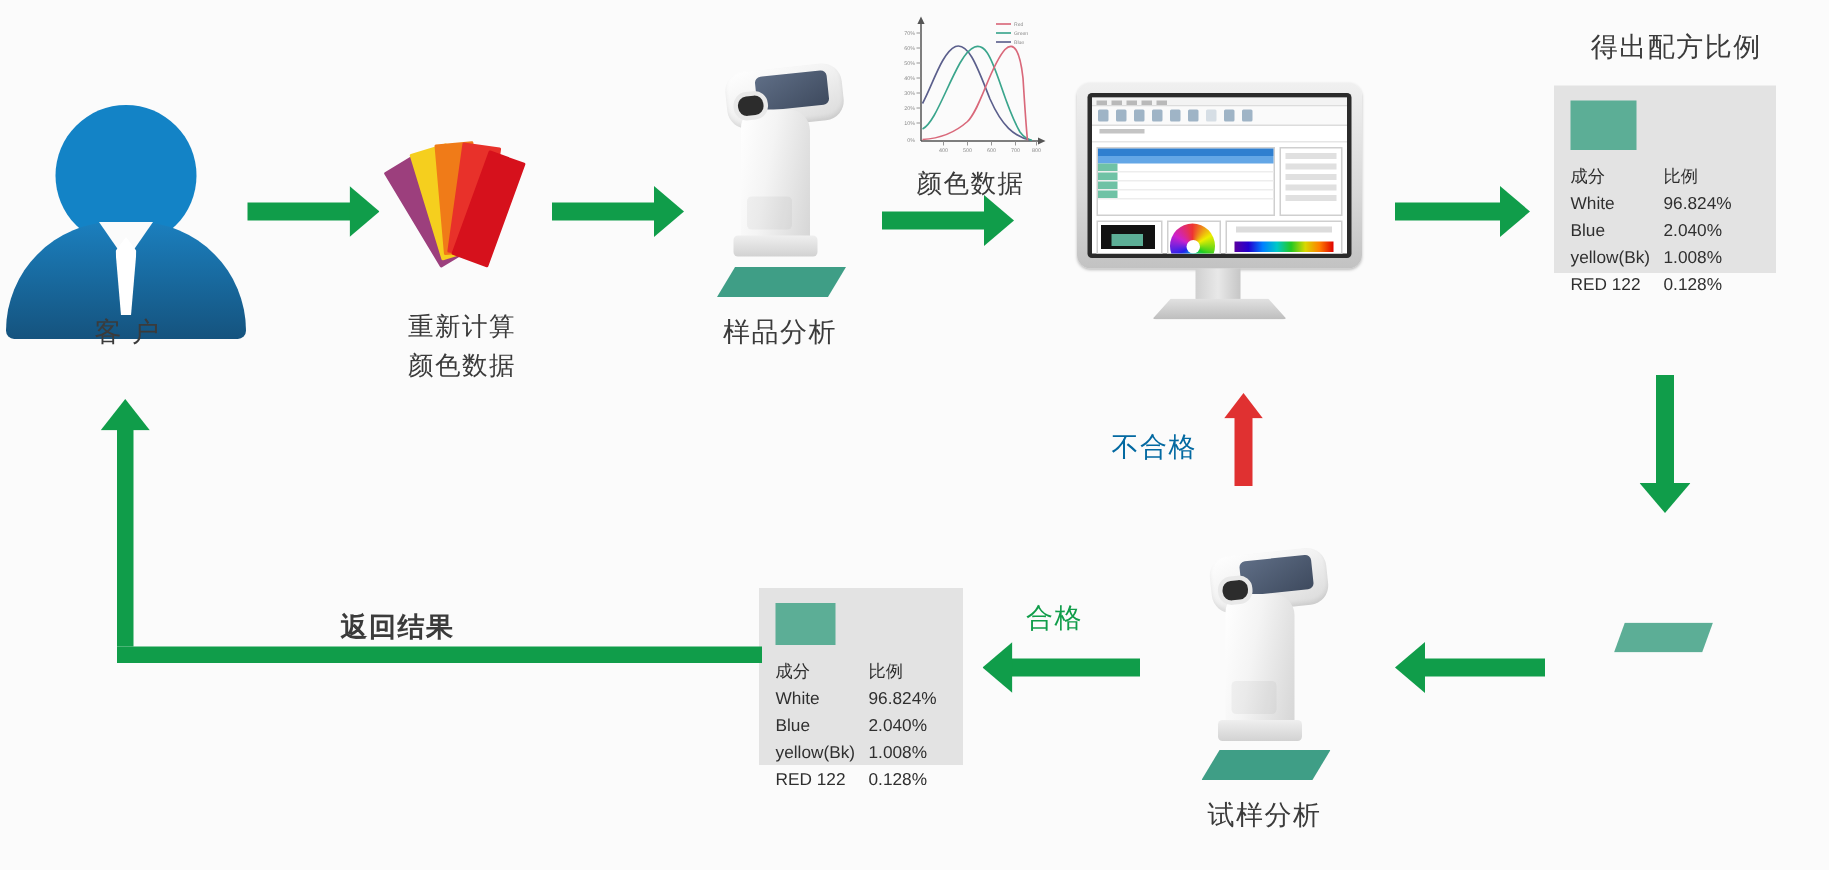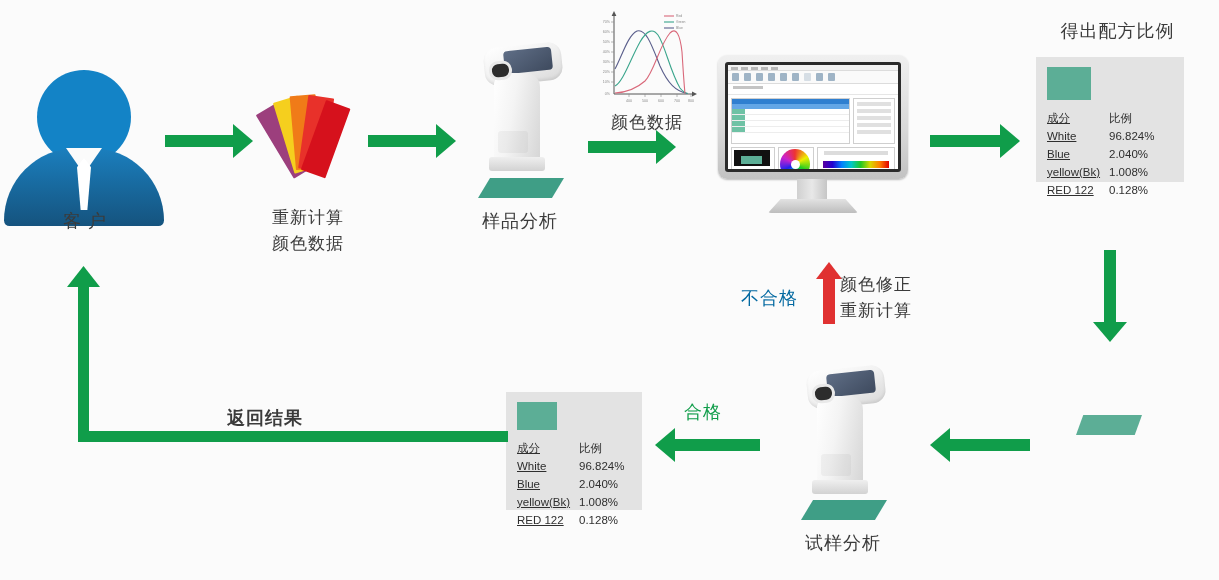--- a/index.html
+++ b/index.html
@@ -136,21 +136,21 @@
     background:linear-gradient(90deg,#5a00a0,#2200d0,#0080ff,#00c8c8,#22c822,#d8d800,#ff8000,#e00000);
   }
 
   
   .formula{
     position:absolute;background:#e3e3e3;padding:10px 11px 11px;box-sizing:border-box;
   }
   .formula .swatch{width:44px;height:33px;background:#5cae96;margin-bottom:9px;}
   .formula table{border-collapse:collapse;font-size:11.5px;color:#2f2f2f;}
   .formula td{padding:1.5px 0;line-height:15px;white-space:nowrap;}
-  .formula td.c1{width:62px;text-decoration:underline;}
+  .formula td.c1{width:62px;}
 
   
   .device{position:absolute;}
   .dev-head{
     position:absolute;left:14px;top:0;width:78px;height:38px;border-radius:13px;
     background:linear-gradient(160deg,#ffffff 0%,#f2f2f2 45%,#d9d9d9 100%);
     box-shadow:inset 0 -2px 3px rgba(0,0,0,.08);
     transform:rotate(-6deg);
   }
   .dev-screen{
@@ -426,22 +426,20 @@
     <div class="dev-foot"></div>
   </div>
   <div class="dev-pad" style="left:801px;top:500px;"></div>
   <div class="abs cap cap-lg" style="left:778px;top:530px;width:130px;">试样分析</div>
 
   <div class="abs red-t" style="left:741px;top:286px;">不合格</div>
   <div class="arrow-red" style="left:816px;top:262px;height:62px;">
     <div class="head"></div>
       <div class="shaft" style="height:46px;"></div>
   </div>
-  <div class="abs cap" style="left:840px;top:272px;width:110px;text-align:left;">颜色修正
-重新计算</div>
 
   <div class="abs grn-t" style="left:684px;top:400px;">合格</div>
   <div class="arrow-h left abs" style="left:655px;top:428px;width:105px;">
     <div class="shaft" style="left:16px;width:89px;"></div>
       <div class="head"></div>
   </div>
 
   <div class="formula" style="left:506px;top:392px;width:136px;height:118px;">
     <div class="swatch" style="width:40px;height:28px;"></div>
     <table>

